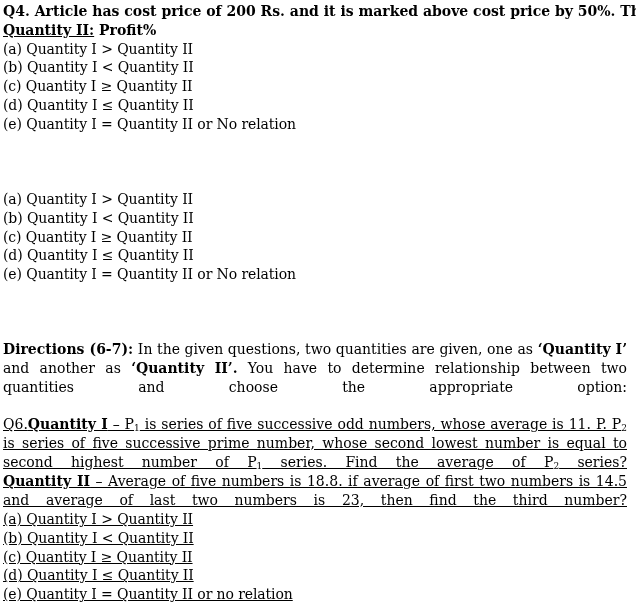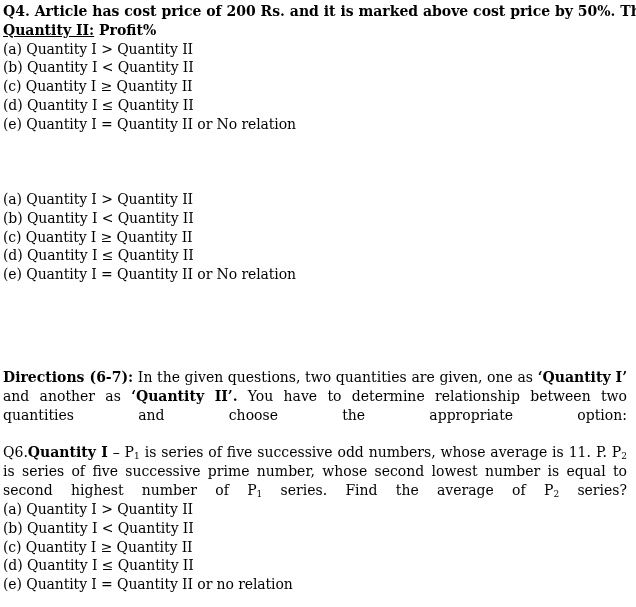--- a/index.html
+++ b/index.html
@@ -7,21 +7,21 @@
     width: 636px; height: 607px; overflow: hidden;
     font-family: "DejaVu Serif", "Liberation Serif", serif;
     color: #000000;
     font-size: 14px;
     position: relative;
   }
   .page { position: absolute; left: 3px; top: 0; width: 624px; }
   .line { height: 18.8px; line-height: 18.8px; white-space: nowrap; }
   .b { font-weight: bold; }
   .u { text-decoration: underline; }
-  .just { text-align: justify; text-align-last: justify; white-space: normal; margin-top: 28px; }
+  .just { text-align: justify; text-align-last: justify; white-space: normal; }
   .blk { position: absolute; left: 0; width: 624px; }
   sup { font-size: 9px; line-height: 0; vertical-align: 5px; }
   sub { font-size: 9px; line-height: 0; vertical-align: -2px; }
   .opt { letter-spacing: -0.1px; }
 </style>
 </head>
 <body>
 
 <div class="page">
 
@@ -41,22 +41,23 @@
   <div class="blk" style="top:190px;">
     <div class="line opt">(a) Quantity I &gt; Quantity II</div>
     <div class="line opt">(b) Quantity I &lt; Quantity II</div>
     <div class="line opt">(c) Quantity I ≥ Quantity II</div>
     <div class="line opt">(d) Quantity I ≤ Quantity II</div>
     <div class="line opt">(e) Quantity I = Quantity II or No relation</div>
   </div>
 
   <div class="blk just" style="top:340px; line-height:19px;"><span class="b">Directions (6-7):</span><span> In the given questions, two quantities are given, one as </span><span class="b">‘Quantity I’</span><span> and another as </span><span class="b">‘Quantity II’.</span><span> You have to determine relationship between two quantities and choose the appropriate option:</span></div>
 
-  <div class="blk" style="top:415px;">
+  <div class="blk" style="top:415px;text-decoration:underline;">
     <div class="just" style="line-height:19px;"><span>Q6.</span><span class="b">Quantity I</span><span> – P</span><sub>1</sub><span> is series of five successive odd numbers, whose average is 11. P. P</span><sub>2</sub><span> is series of five successive prime number, whose second lowest number is equal to second highest number of P</span><sub>1</sub><span> series. Find the average of P</span><sub>2</sub><span> series?</span></div>
+    <div class="just" style="line-height:19px;"><span class="b">Quantity II</span><span> – Average of five numbers is 18.8. if average of first two numbers is 14.5 and average of last two numbers is 23, then find the third number?</span></div>
     <div class="line opt">(a) Quantity I &gt; Quantity II</div>
     <div class="line opt">(b) Quantity I &lt; Quantity II</div>
     <div class="line opt">(c) Quantity I ≥ Quantity II</div>
     <div class="line opt">(d) Quantity I ≤ Quantity II</div>
     <div class="line opt">(e) Quantity I = Quantity II or no relation</div>
   </div>
 
 </div>
 
 </body></html>

